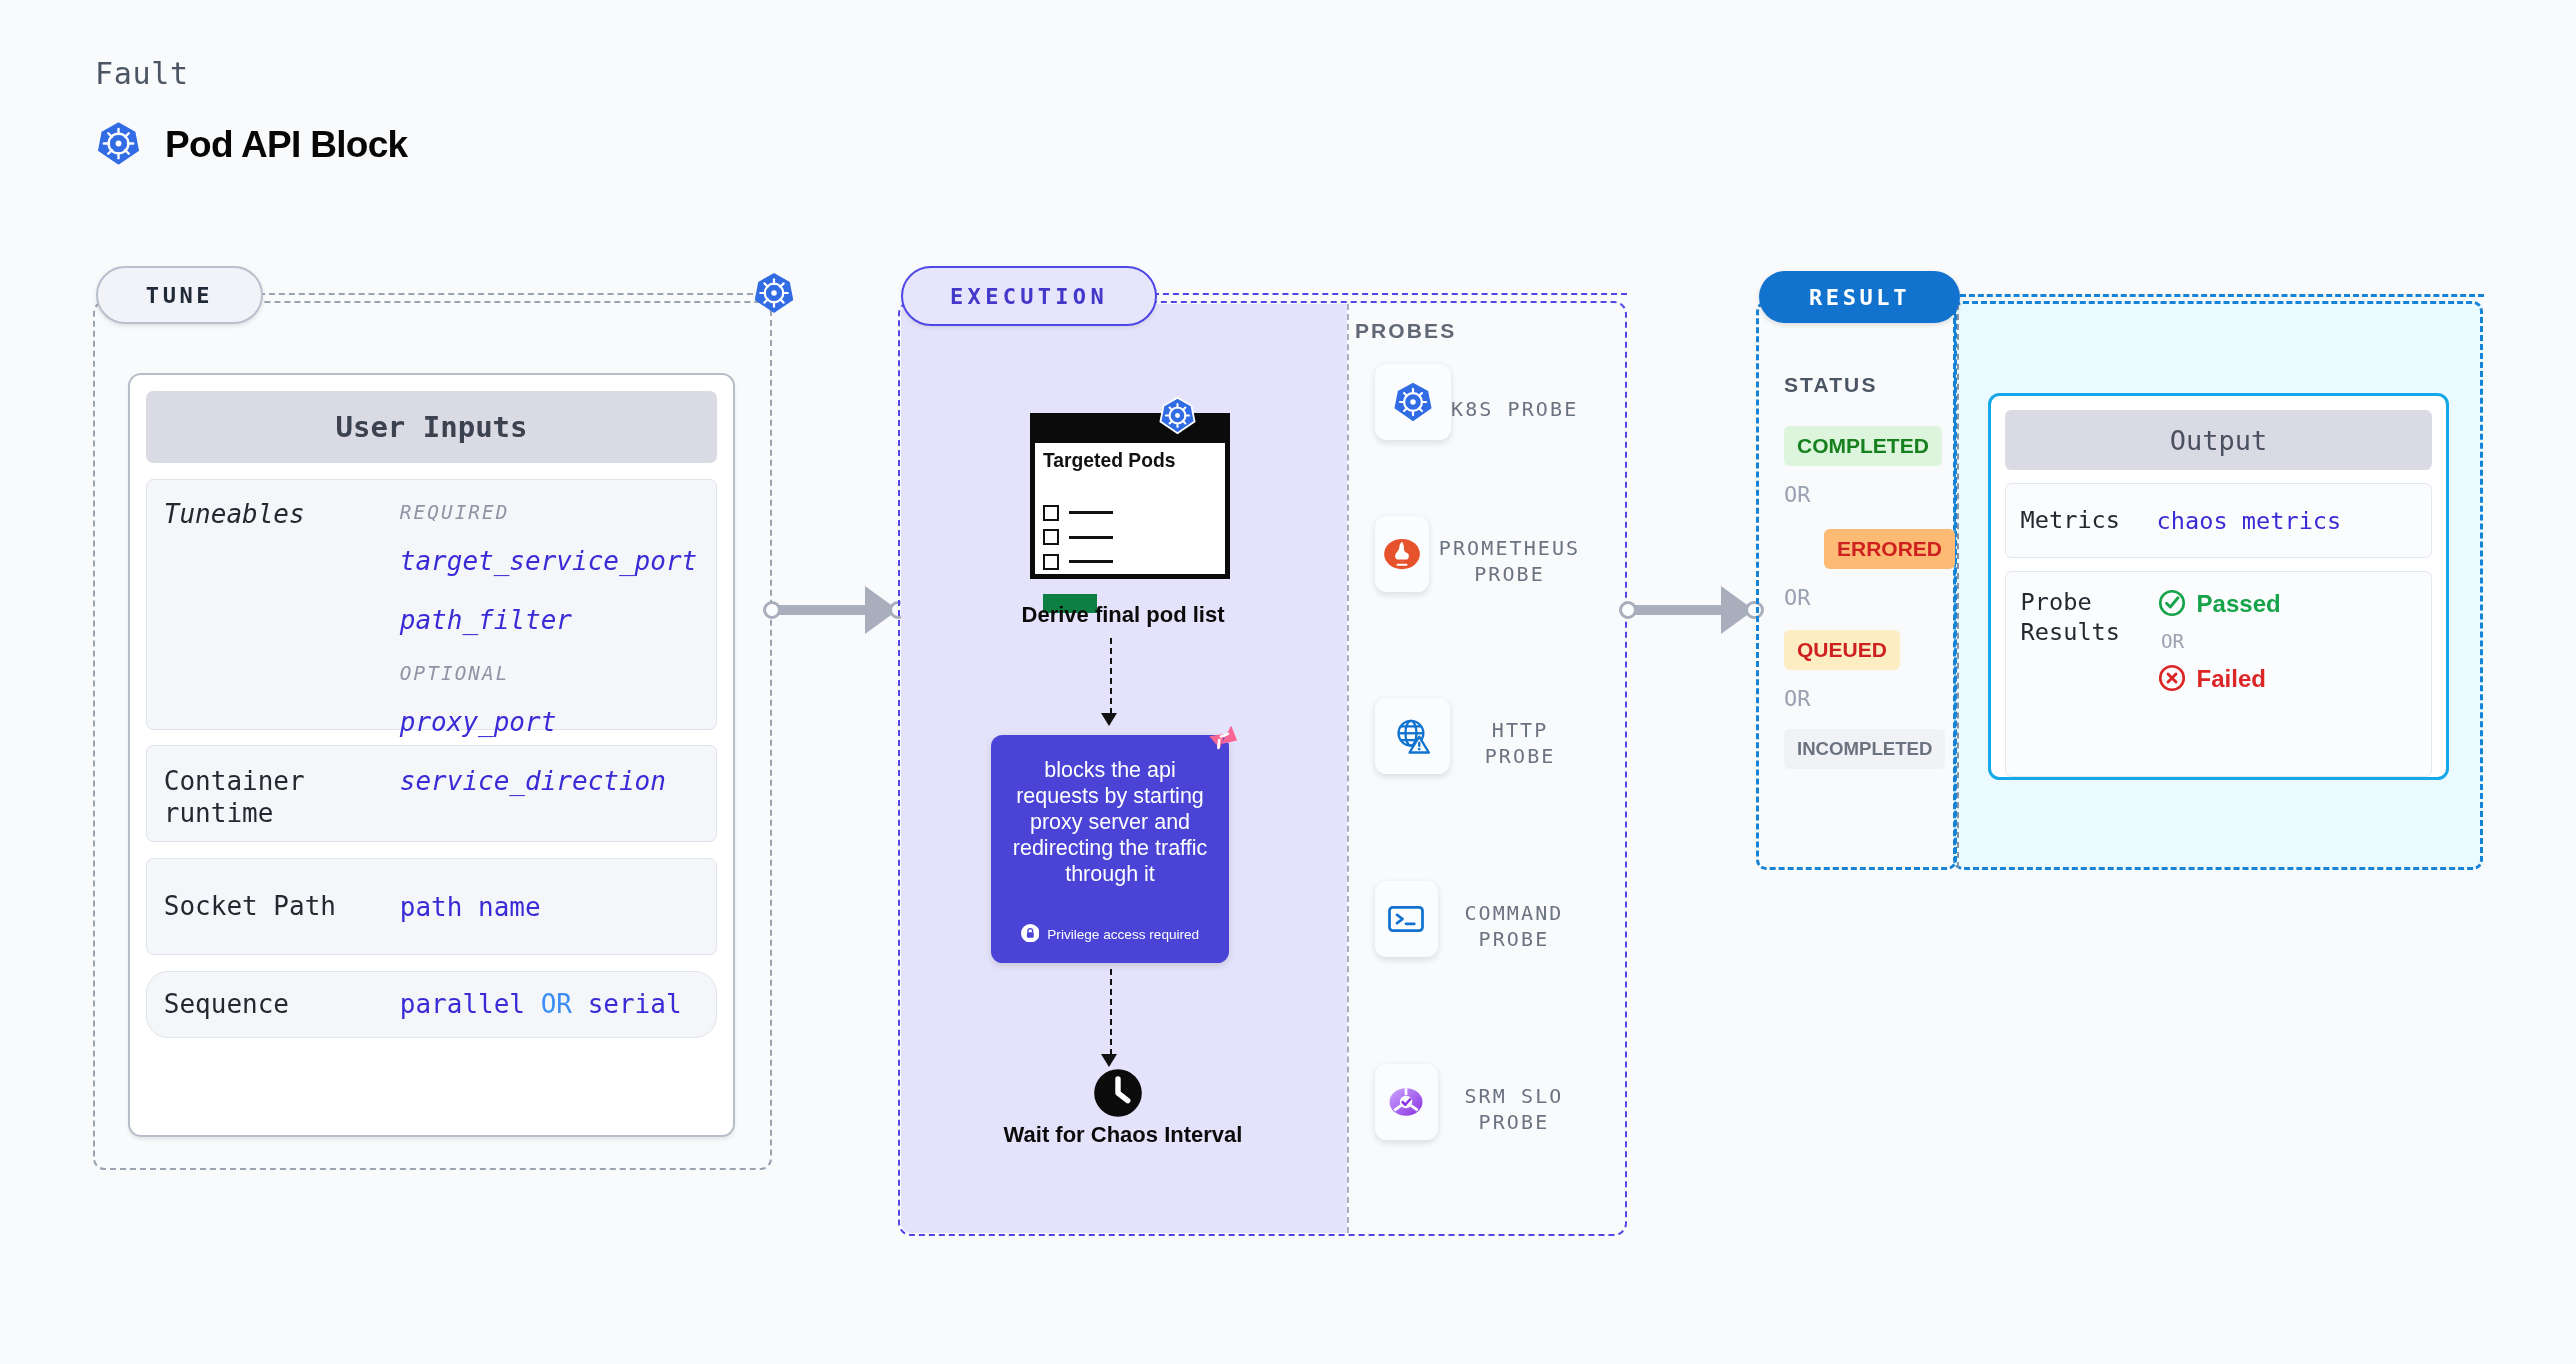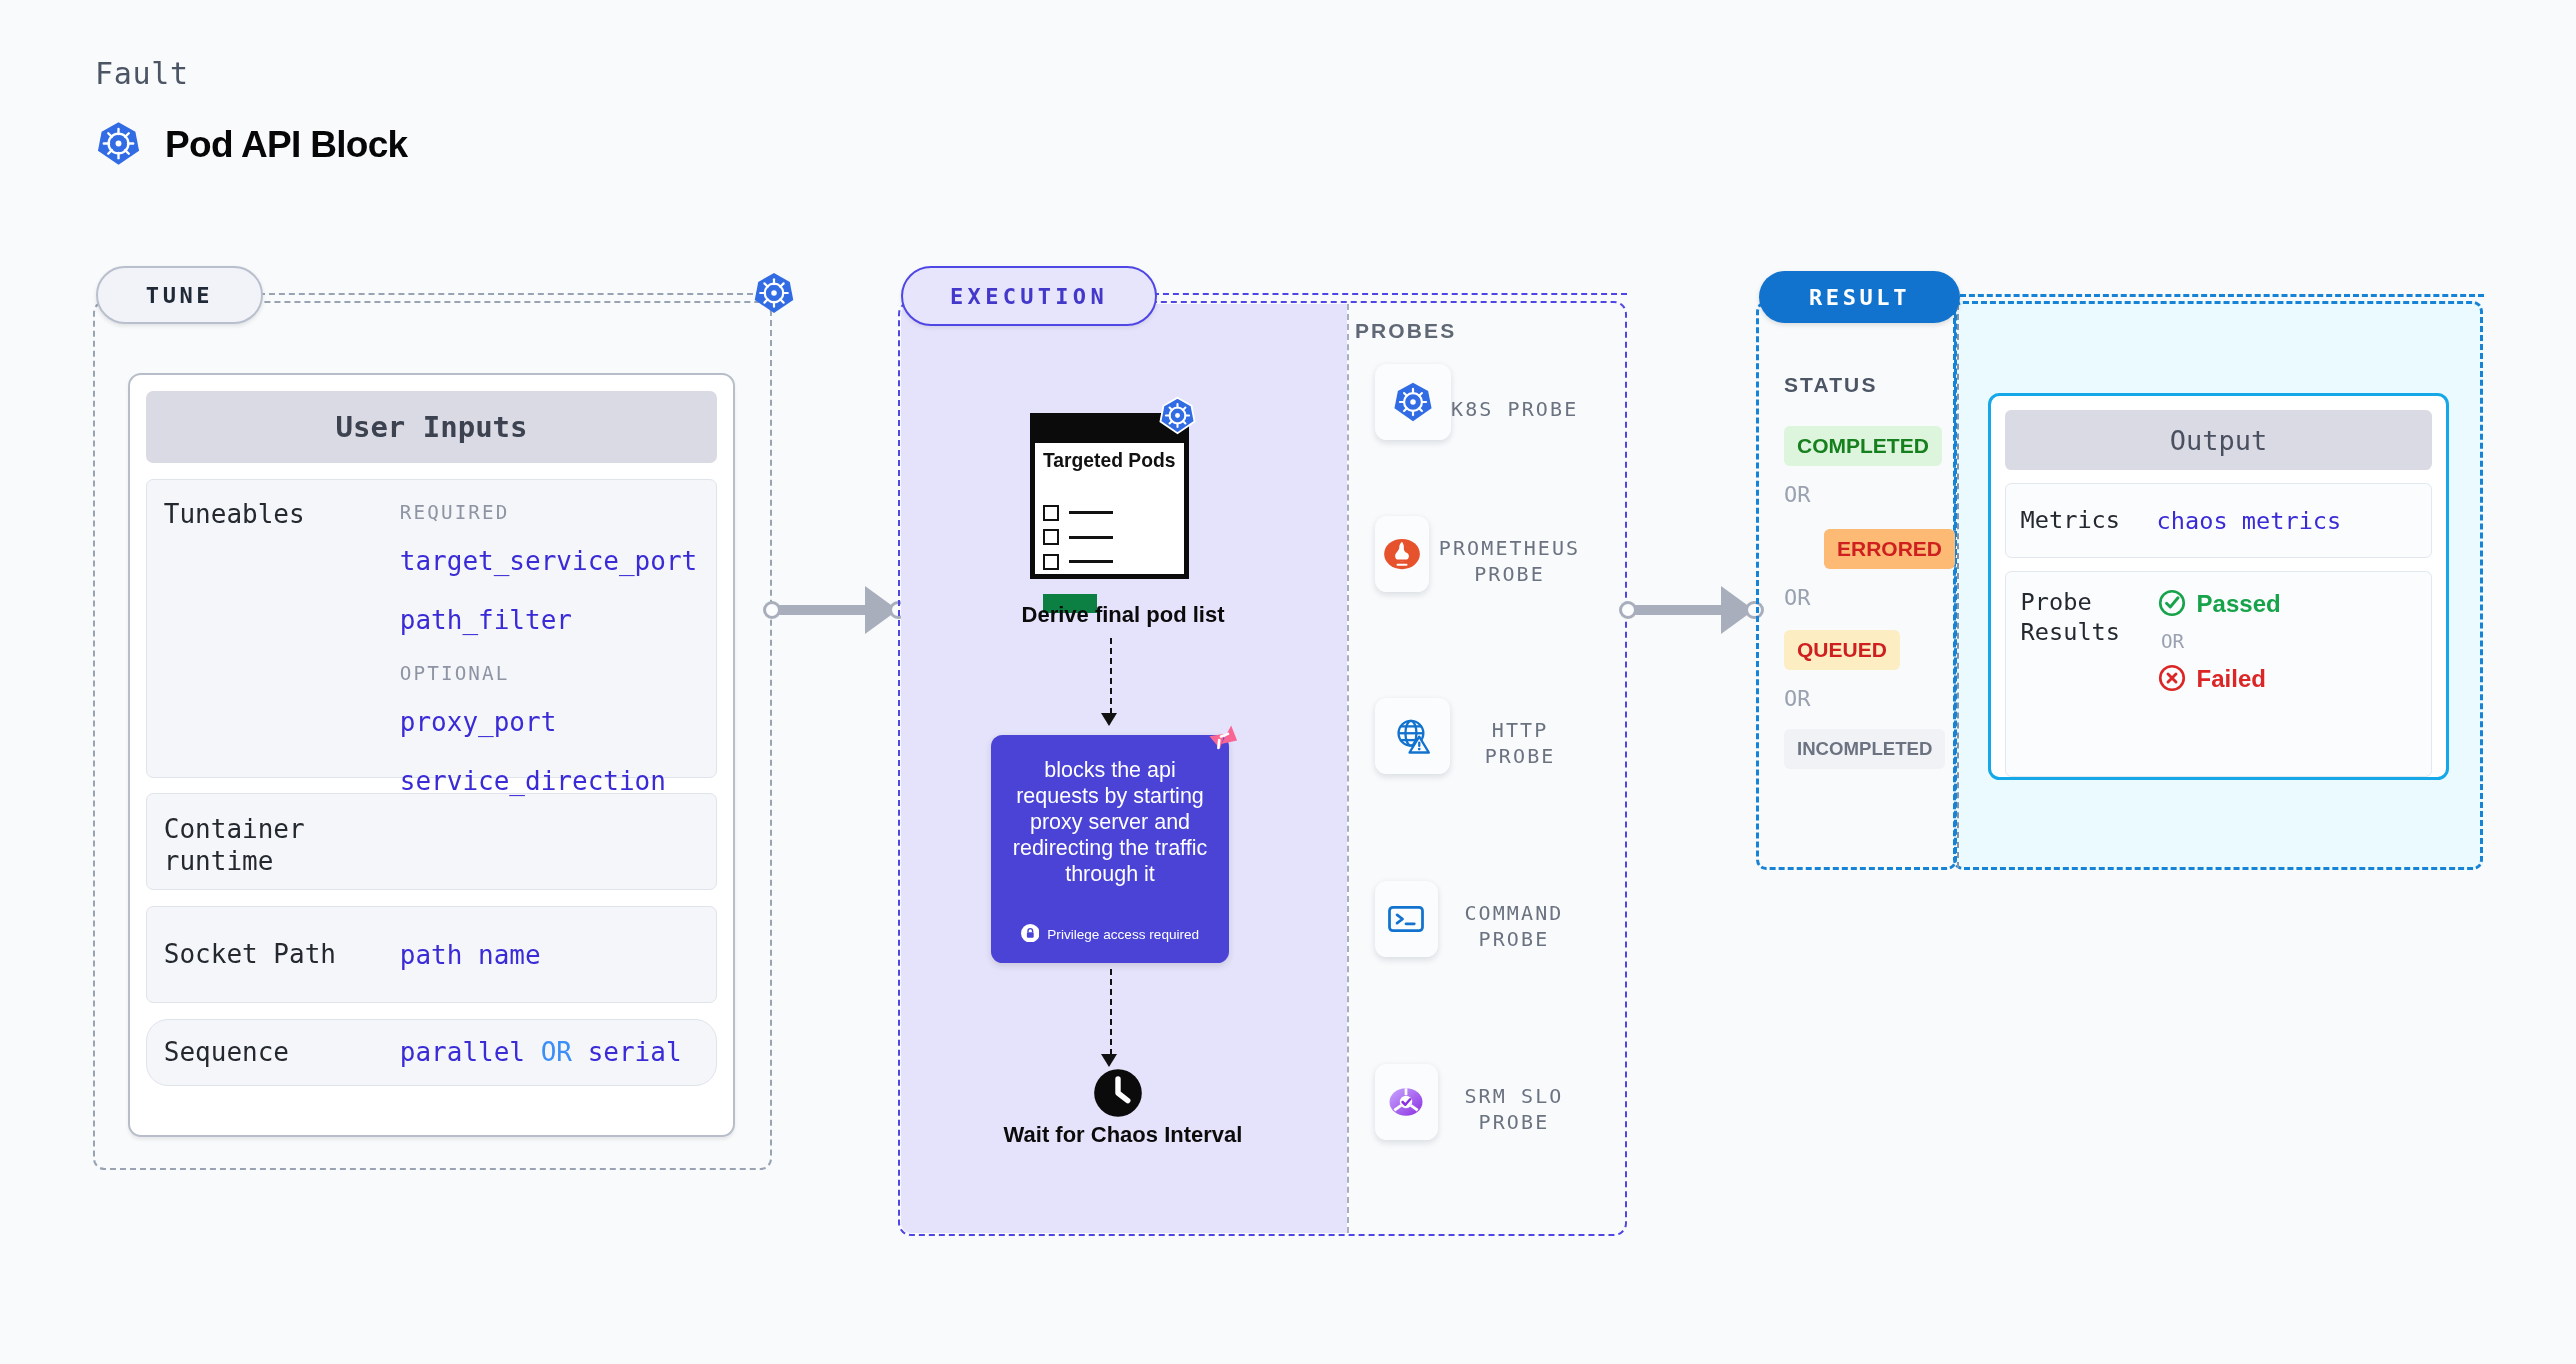--- a/index.html
+++ b/index.html
@@ -50,21 +50,21 @@
   #exec-panel{left:898px;top:301px;width:729px;height:935px;
     border:2.9px dashed #4f46e5;border-radius:13px;box-sizing:border-box;}
   #exec-inner-fill{position:absolute;left:901px;top:304px;width:446px;height:929px;
     background:#e4e3fb;border-radius:10px 0 0 10px;}
   #probes-divider{position:absolute;left:1347px;top:304px;width:0;height:929px;
     border-left:2.1px dashed #a9aebd;}
   #exec-pill{left:901px;top:266px;width:252px;height:56px;background:#e6e5fc;
     border:2.9px solid #4f46e5;color:#4338ca;font-size:22px;letter-spacing:4.3px;
     box-shadow:0 2.1px 4.3px rgba(0,0,0,.08);}
 
-  #targeted-pods{position:absolute;left:1030px;top:413px;width:159px;height:166px;}
+  #targeted-pods{position:absolute;left:1030px;top:413px;width:159px;height:166px;padding-left:41px;}
   .tp-frame{position:absolute;inset:0;background:#ffffff;border:5px solid #0b0b0b;box-sizing:border-box;}
   .tp-titlebar{position:absolute;left:0;top:0;width:100%;height:30px;background:#0b0b0b;}
   .tp-title{position:absolute;left:13px;top:37px;font-size:19.3px;font-weight:bold;color:#111;line-height:1.15;}
   .tp-rows{position:absolute;left:13px;top:92px;}
   .tp-row{display:flex;align-items:center;gap:10px;margin-bottom:8.6px;}
   .tp-chk{width:15.8px;height:15.8px;border:2.9px solid #111;box-sizing:border-box;}
   .tp-dash{width:44px;height:2.9px;background:#111;}
   .tp-green{position:absolute;left:13px;top:181px;width:54px;height:18.6px;background:#0c8043;}
   #tp-k8s{position:absolute;left:128px;top:-17px;}
   #derive-label{position:absolute;left:901px;top:602px;width:444px;text-align:center;
@@ -176,21 +176,21 @@
         <line x1="41" y1="41" x2="46" y2="46"></line>
       <line x1="46" y1="18" x2="41" y2="23"></line>
         <line x1="23" y1="41" x2="18" y2="46"></line>
     </g>
   </svg>
 </div>
 
 <div id="user-inputs-card">
   <div id="user-inputs-head">User Inputs</div>
 
-  <div class="tune-box" style="height:299px;">
+  <div class="tune-box" style="height:251px;font-style:italic;">
     <div class="tune-key">Tuneables</div>
     <div class="tune-val">
       <span class="req">REQUIRED</span>
       <span class="tv-line">target_service_port</span>
       <span class="tv-line">path_filter</span>
       <span class="req second">OPTIONAL</span>
       <span class="tv-line">proxy_port</span>
       <span class="tv-line">service_direction</span>
     </div>
   </div>

